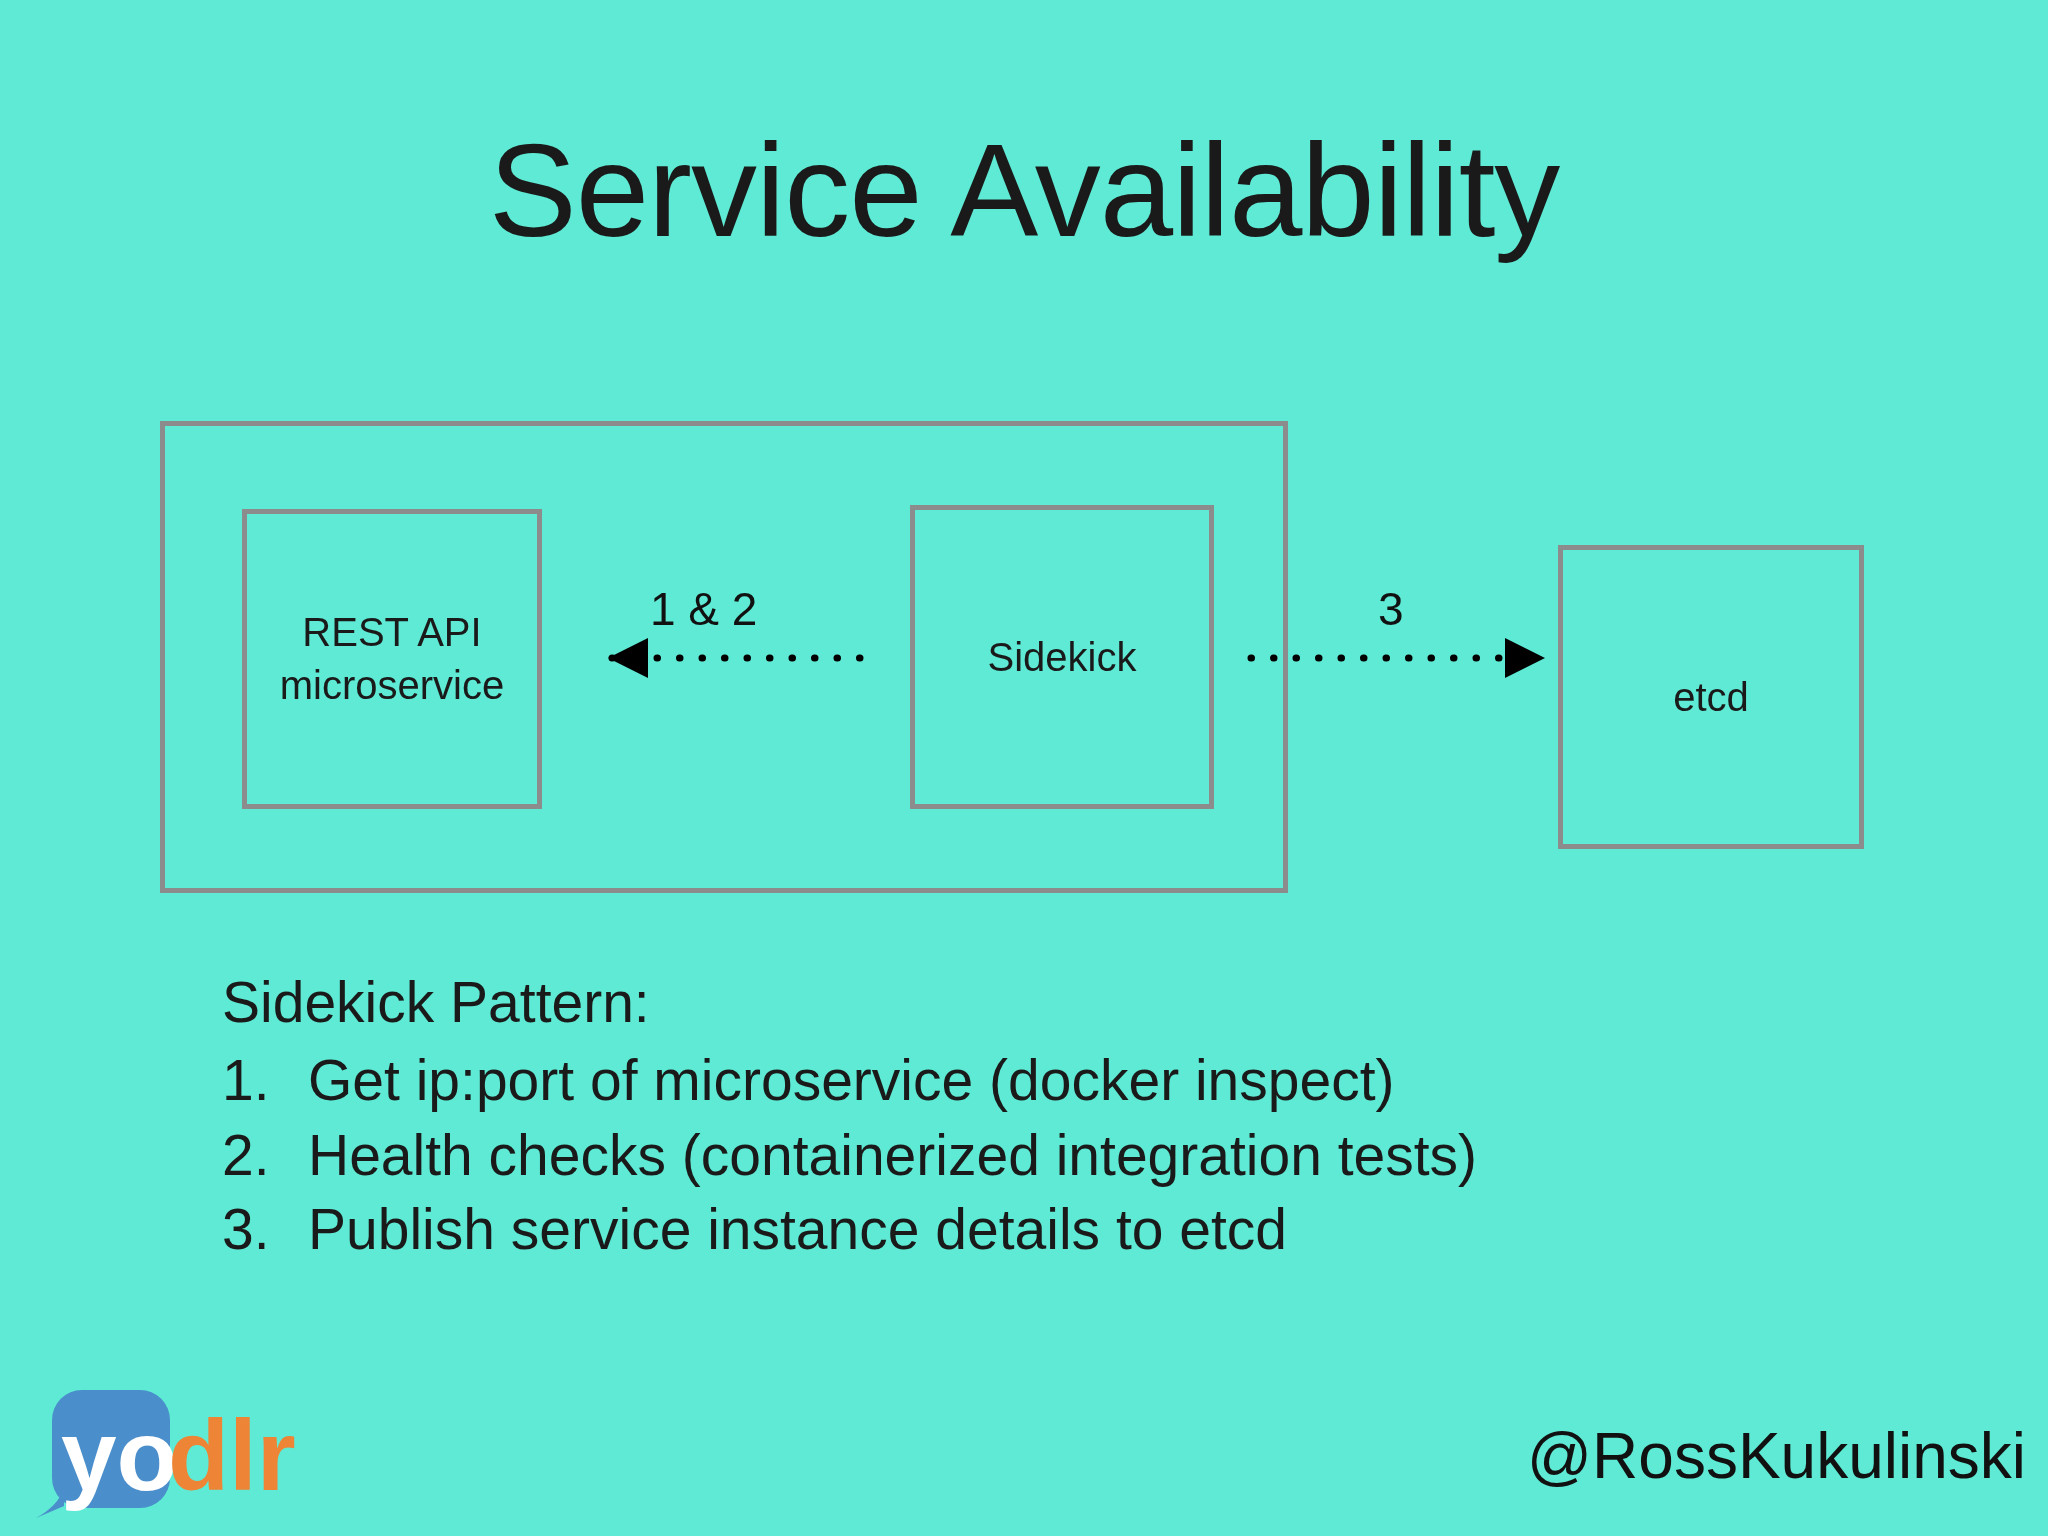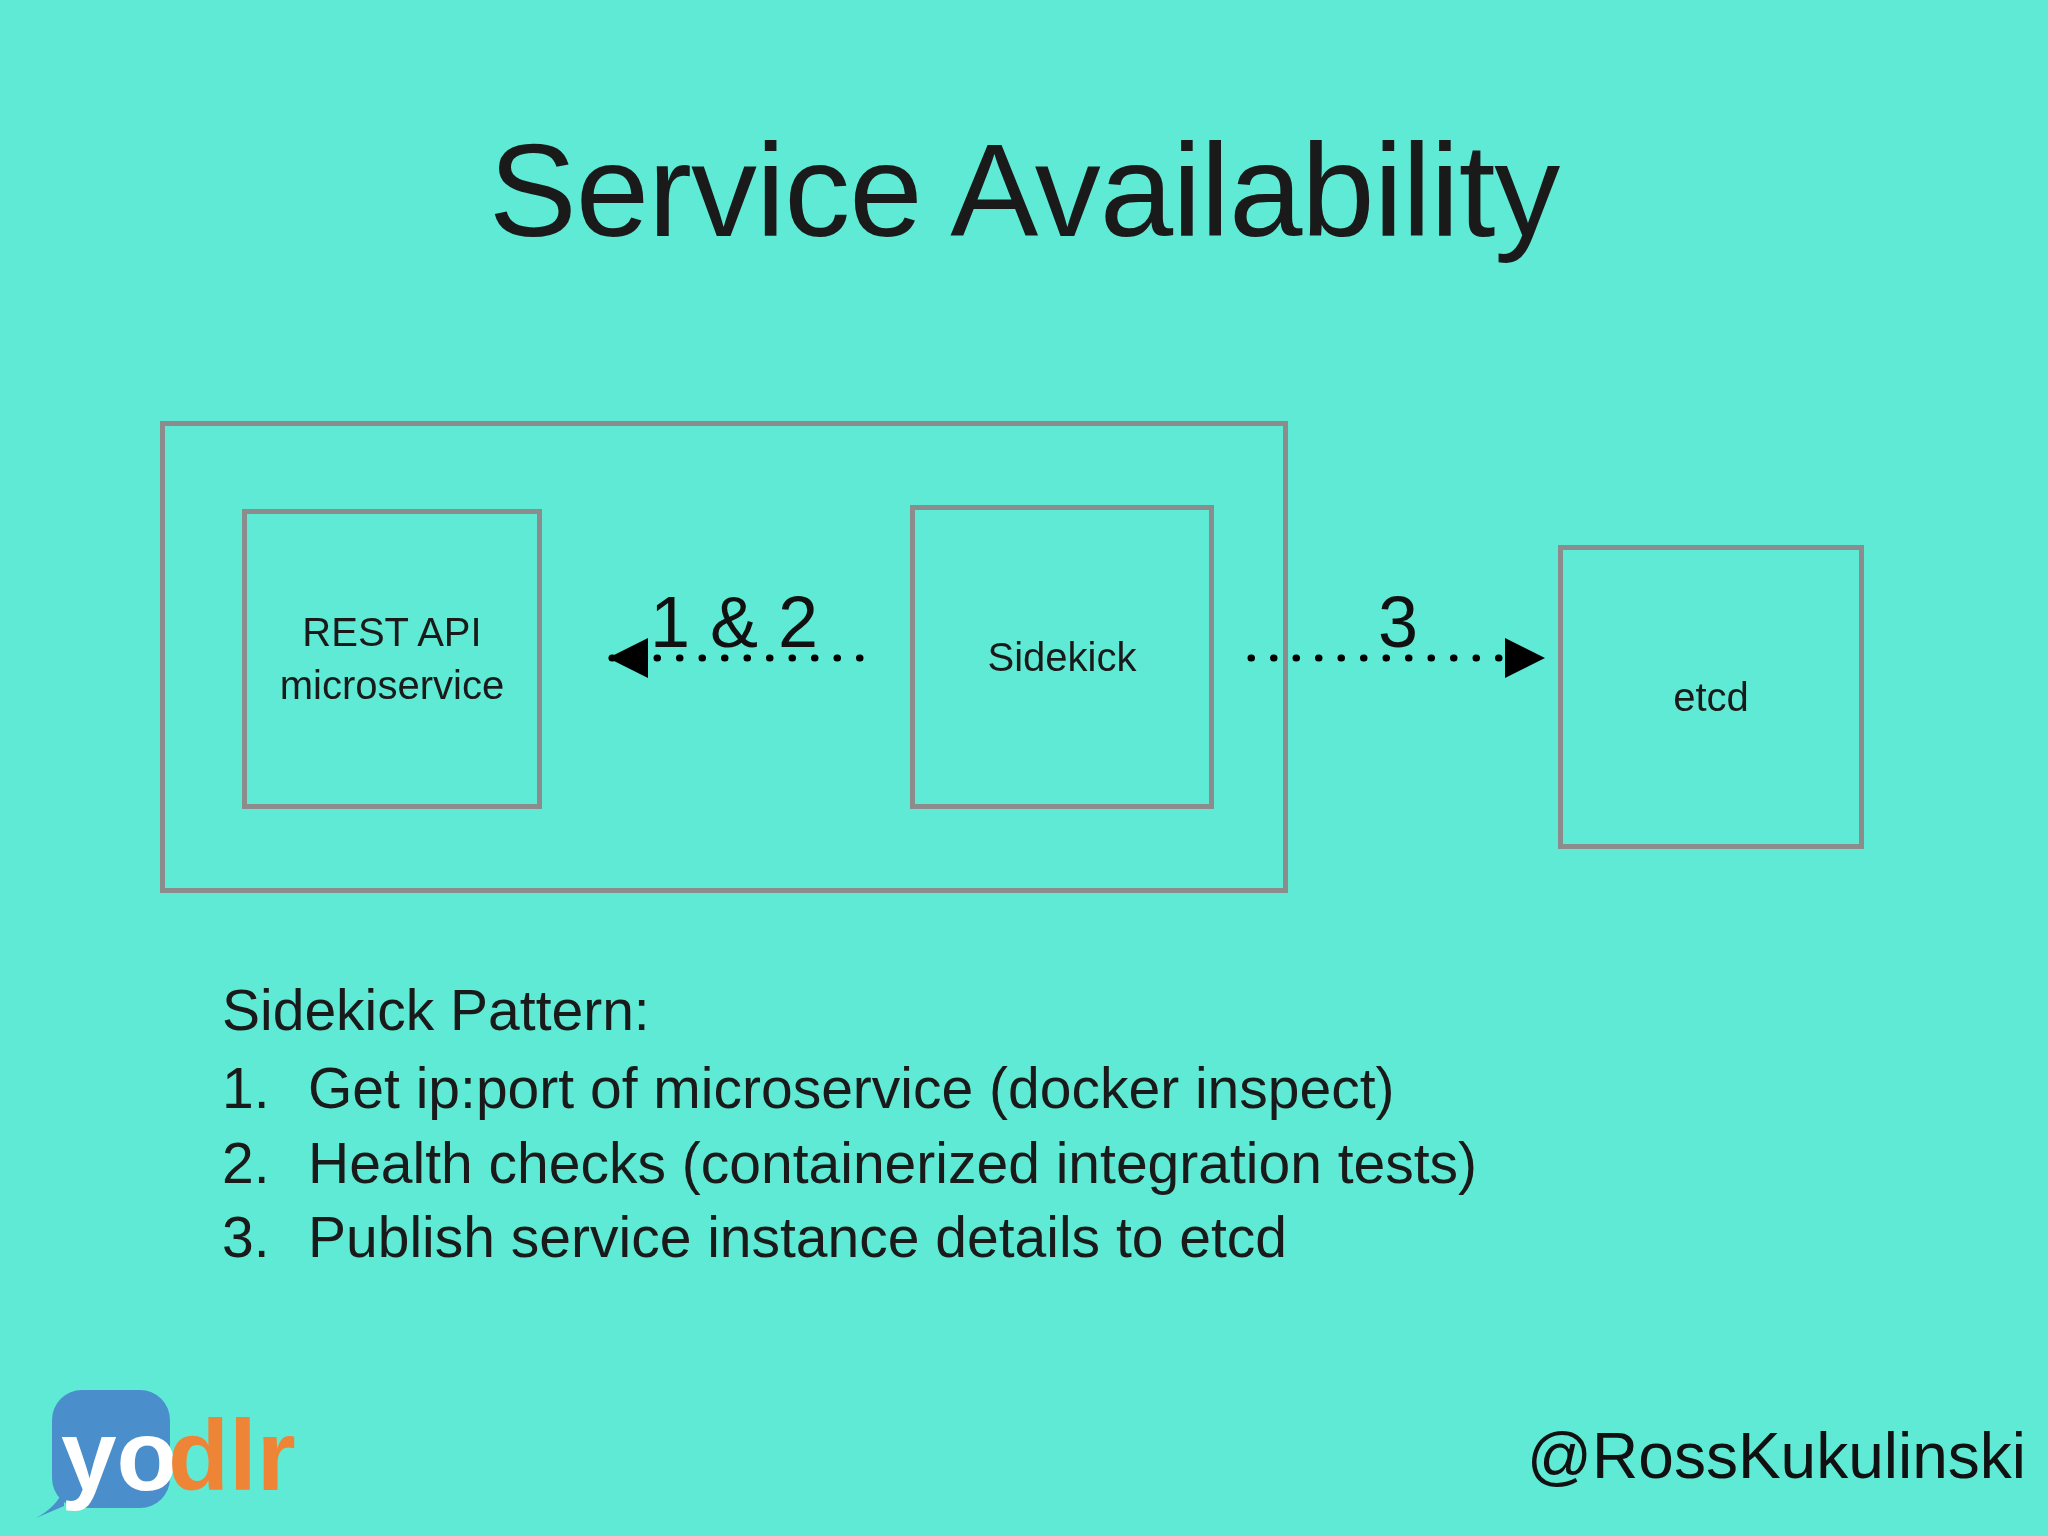--- a/index.html
+++ b/index.html
@@ -81,41 +81,41 @@
   .arrow-svg {
     position: absolute;
     overflow: visible;
     pointer-events: auto;
   }
   #arrow-12-svg { left: 570px; top: 620px; width: 300px; height: 80px; }
   #arrow-3-svg  { left: 1245px; top: 620px; width: 310px; height: 80px; }
 
   .arrow-label {
     position: absolute;
-    font-size: 72px;
+    font-size: 46px;
     line-height: 1;
     color: #111111;
     white-space: nowrap;
     pointer-events: auto;
   }
   #arrow-12-label { left: 650px; top: 586px; }
   #arrow-3-label  { left: 1378px; top: 586px; }
 
   
   #body-block {
     position: absolute;
     left: 222px;
     top: 970px;
     width: 1760px;
   }
   #pattern-heading {
     font-size: 57px;
     line-height: 1.14;
     color: #1a1a1a;
-    margin: 8px 0 12px 0;
+    margin: 0 0 12px 0;
   }
   #pattern-list {
     list-style: none;
     margin: 0;
     padding: 0;
   }
   .pattern-item {
     display: flex;
     align-items: baseline;
     font-size: 57px;

